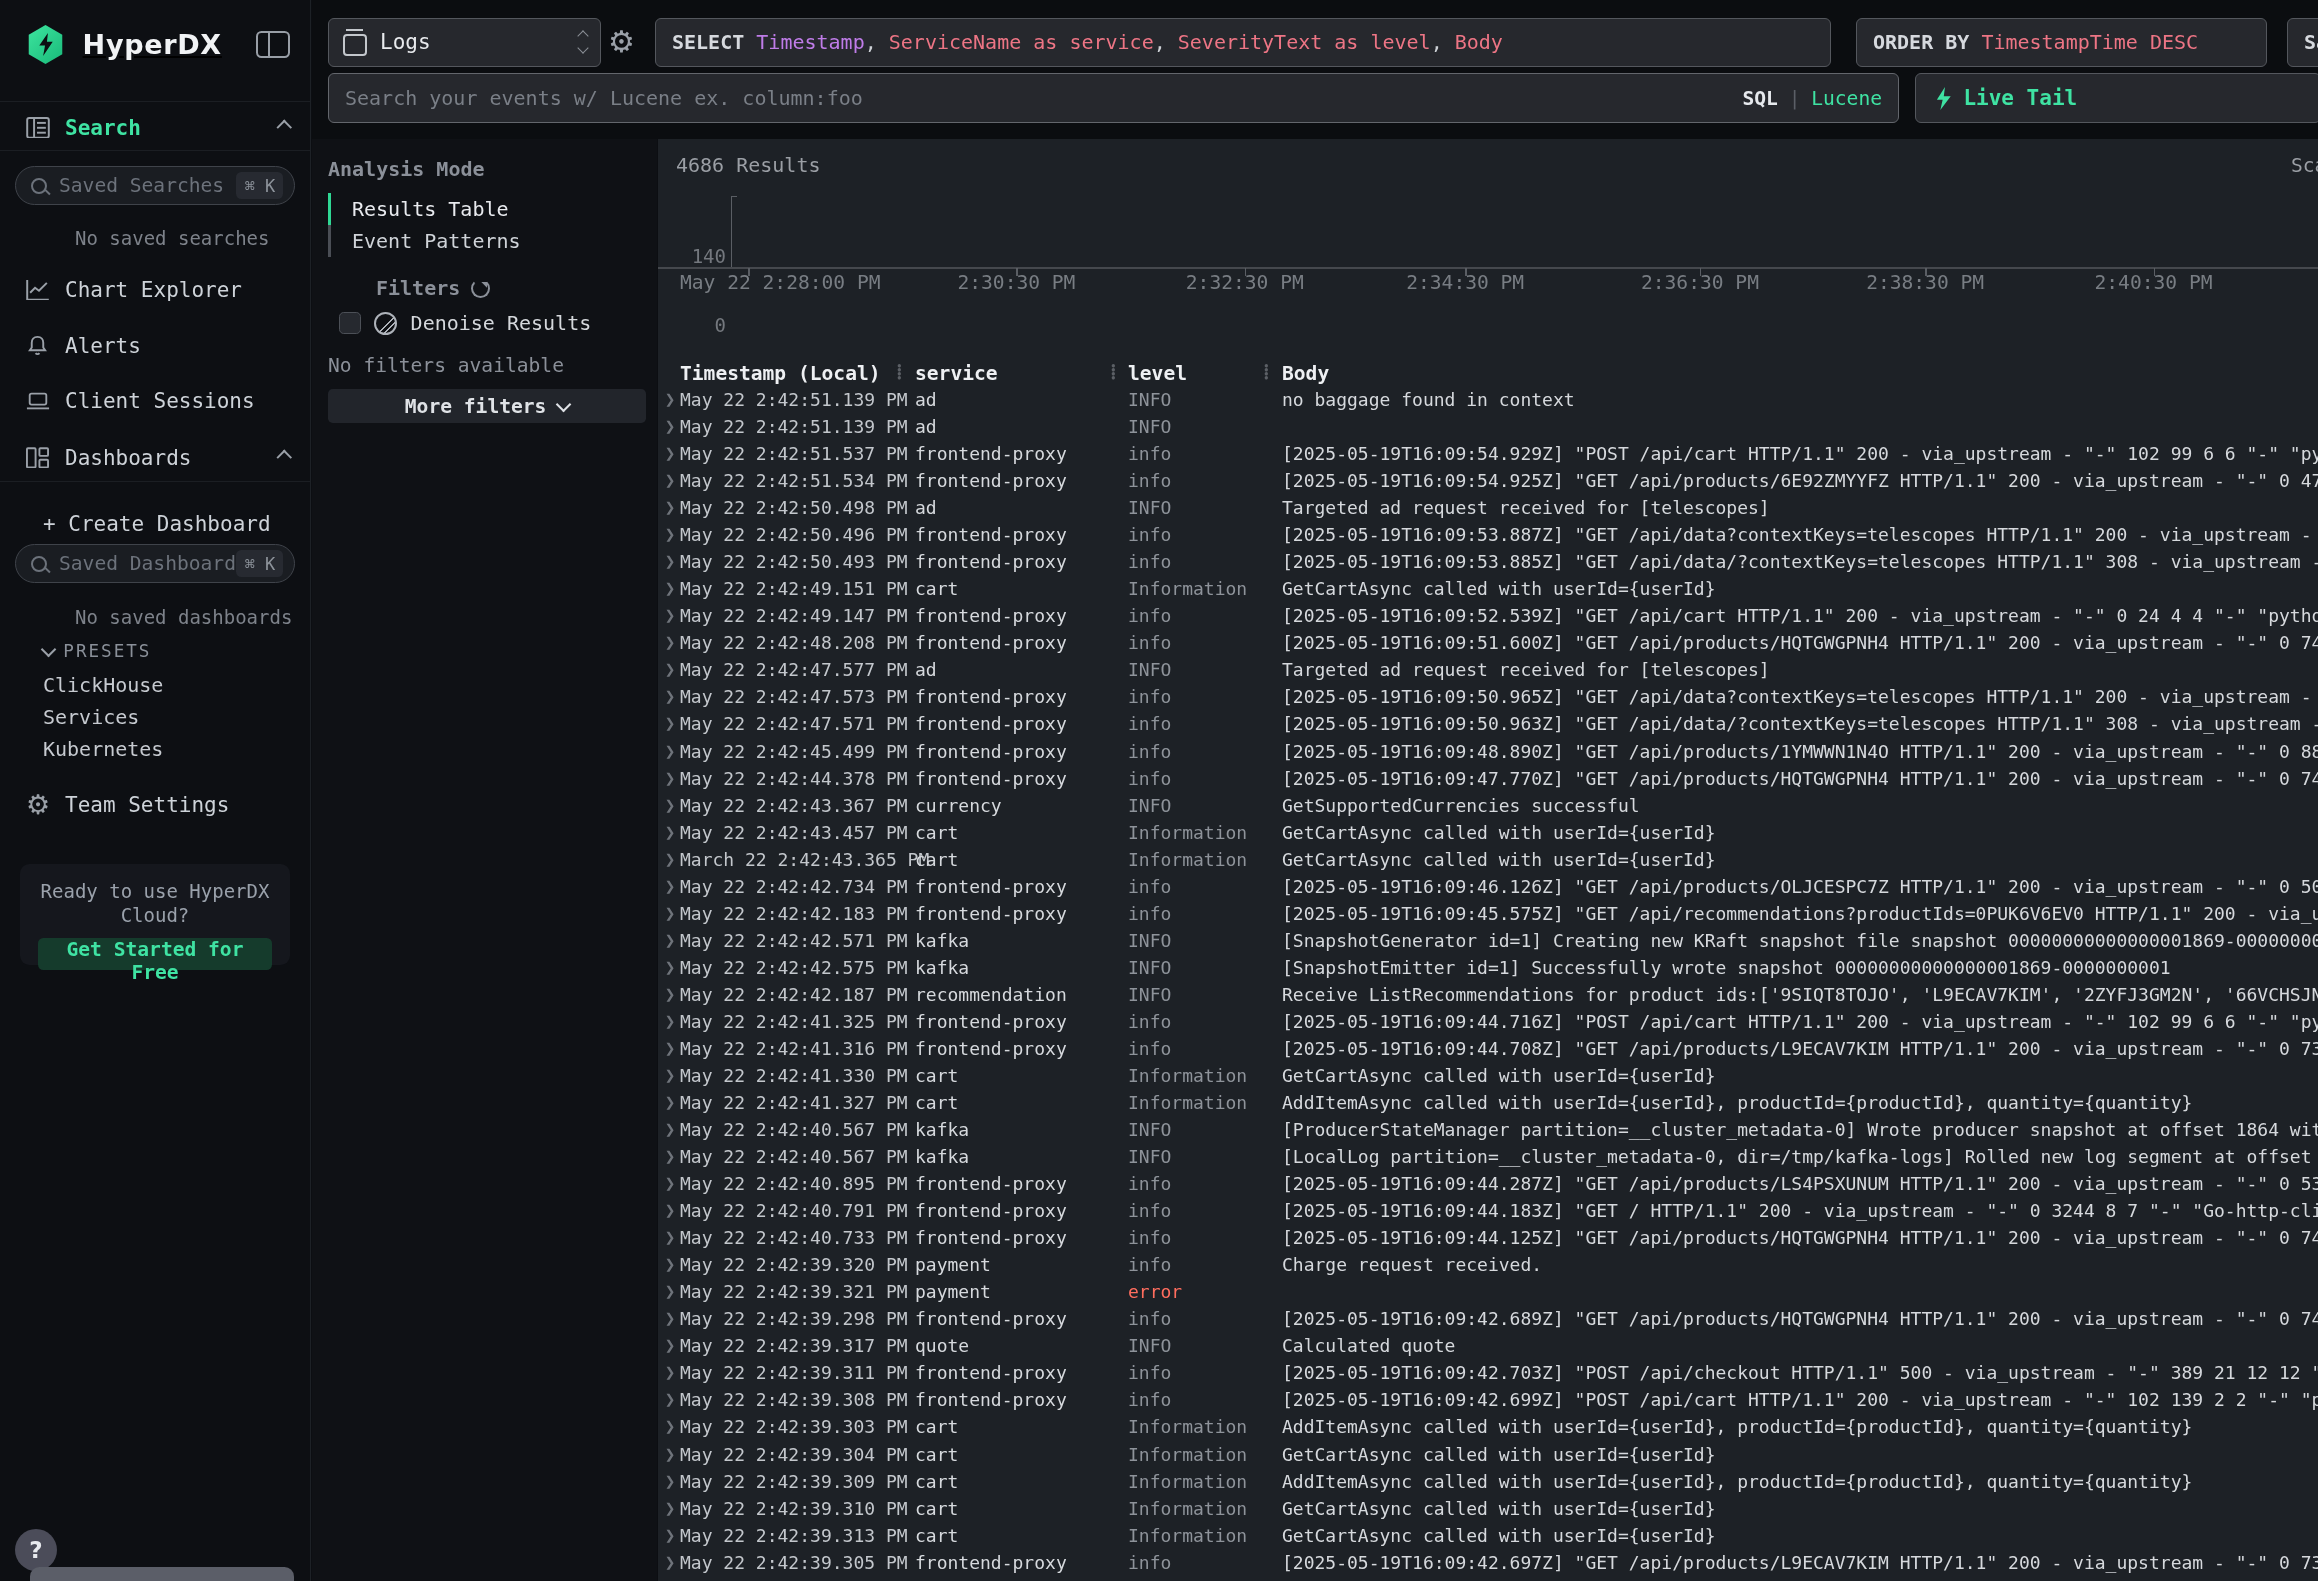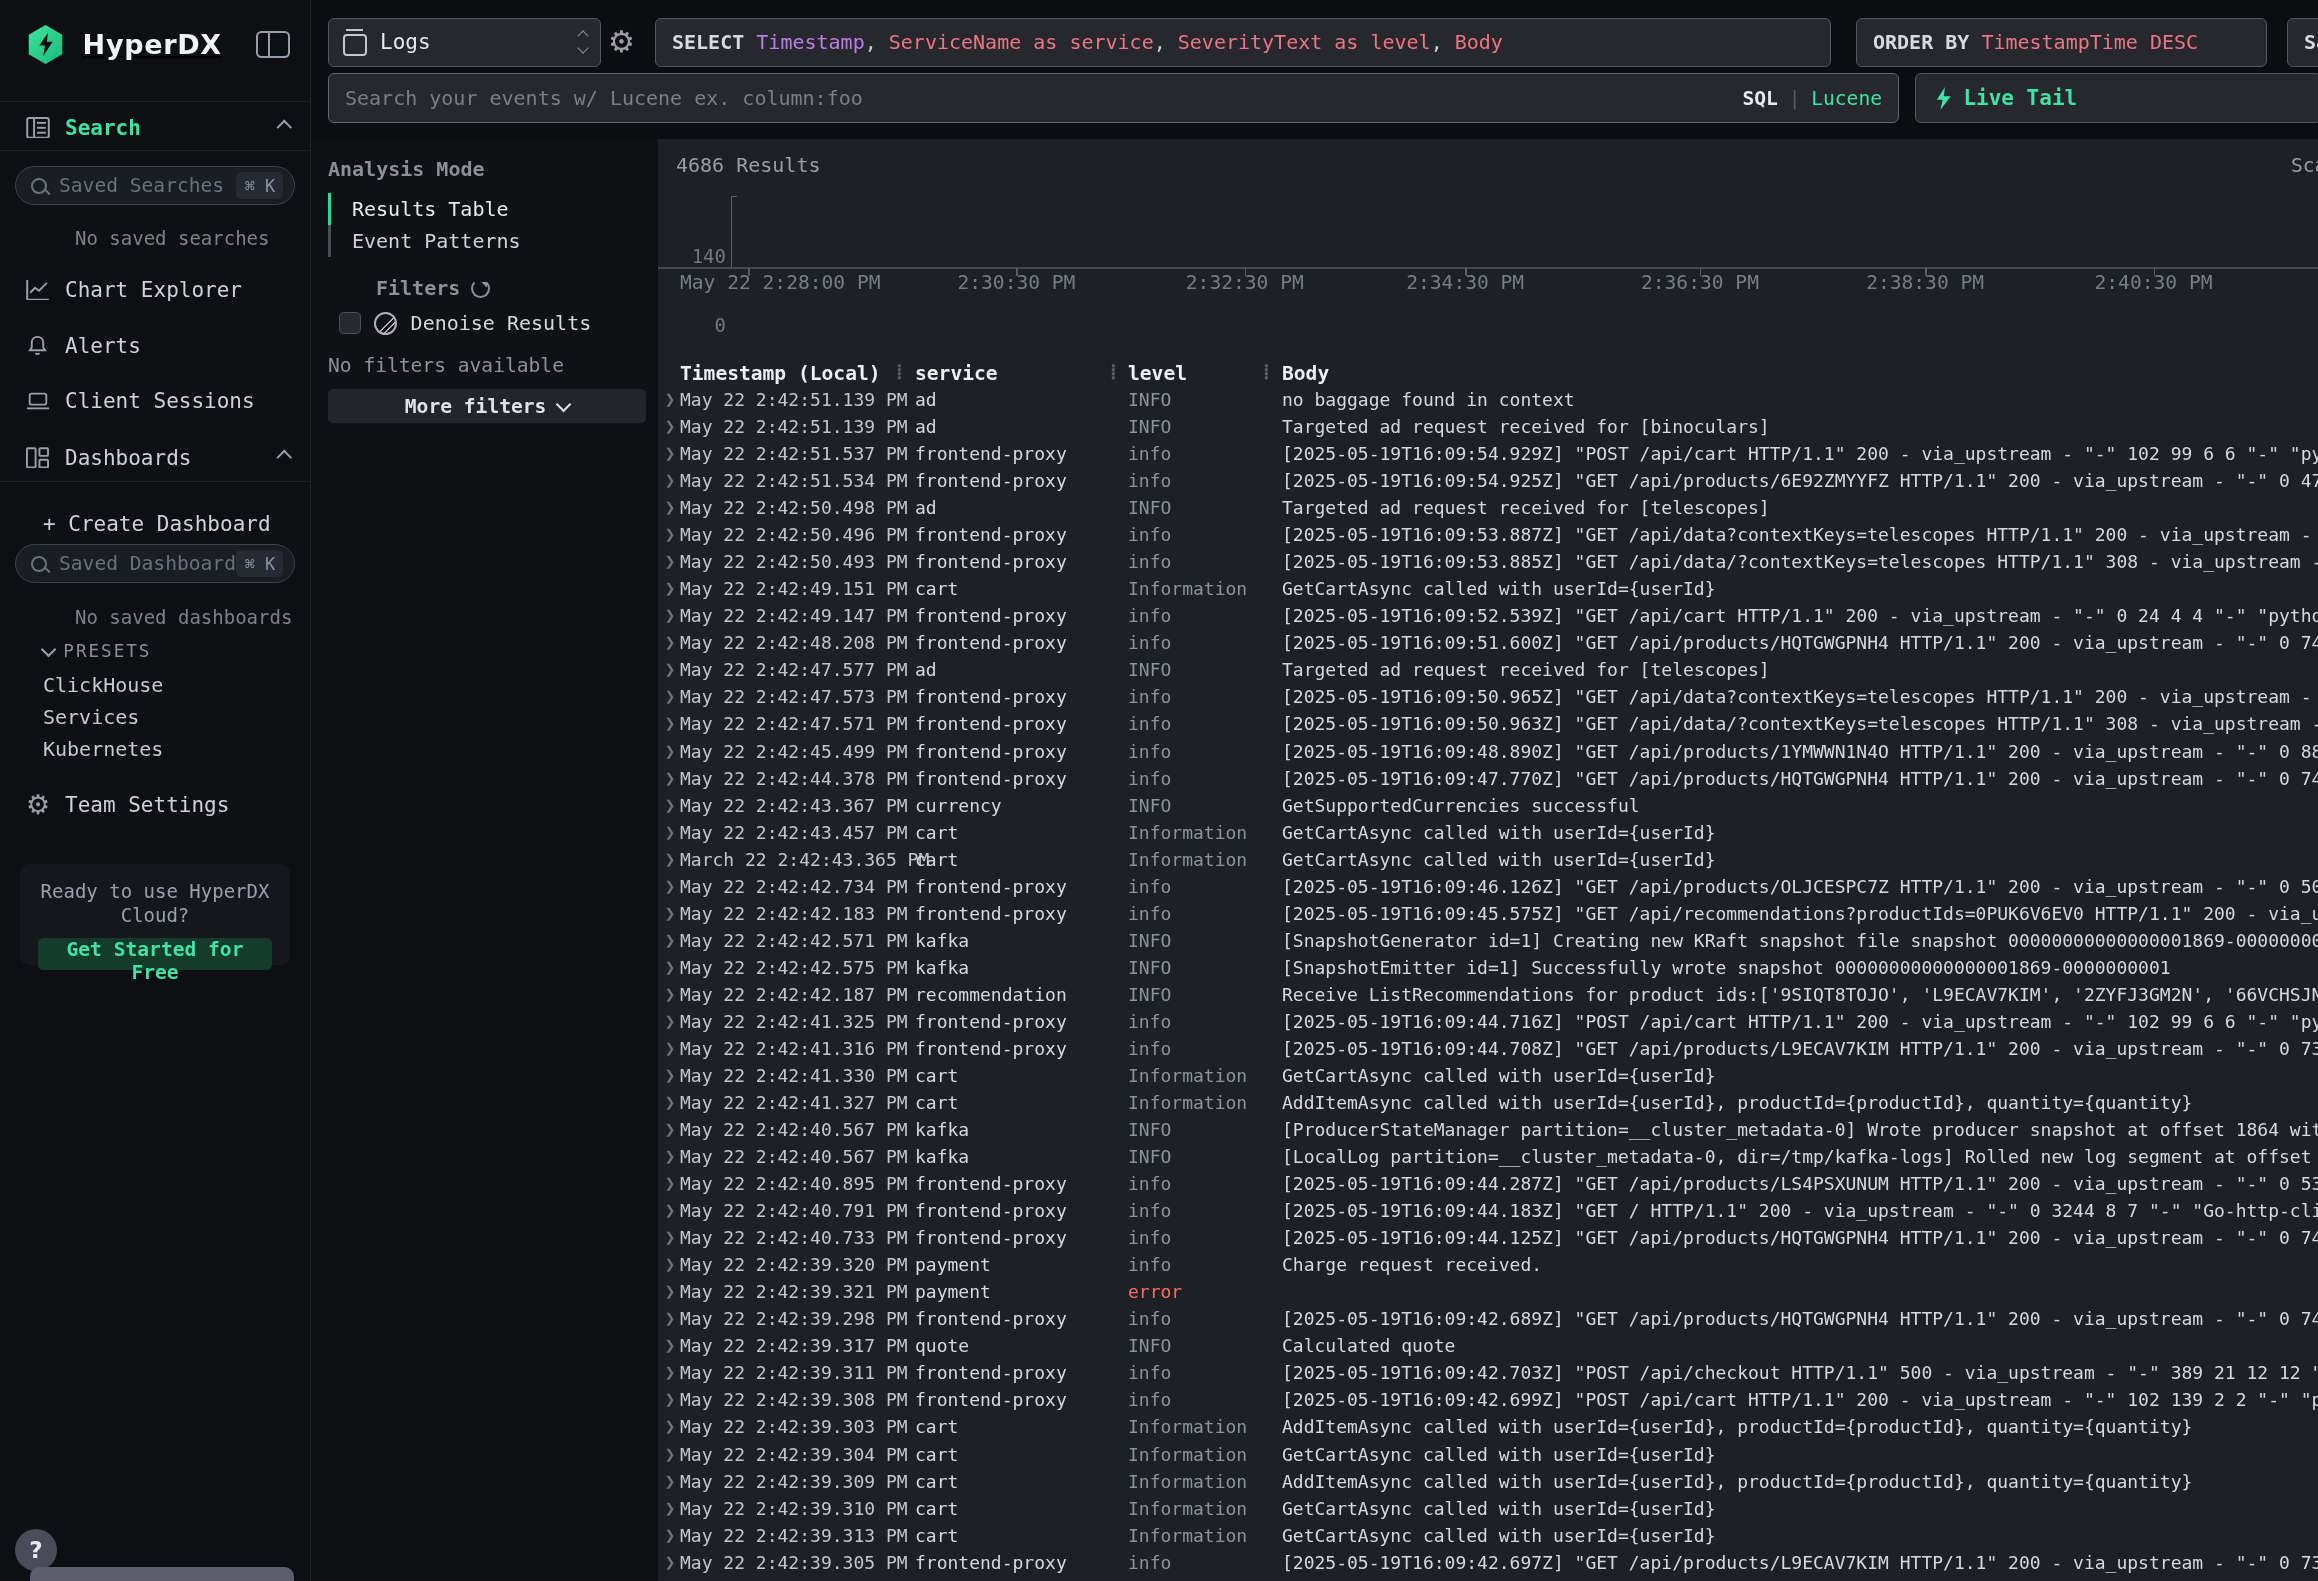--- a/index.html
+++ b/index.html
@@ -608,21 +608,20 @@
         <span class="c-ts">May 22 2:42:51.139 PM</span>
         <span class="c-svc">ad</span>
         <span class="c-lvl">INFO</span>
         <span class="c-body">no baggage found in context</span>
       </div>
       <div class="trow" style="top: 27px;">
         <span class="c-chev">❯</span>
         <span class="c-ts">May 22 2:42:51.139 PM</span>
         <span class="c-svc">ad</span>
         <span class="c-lvl">INFO</span>
-        <span class="c-body">Targeted ad request received for [binoculars]</span>
       </div>
       <div class="trow" style="top: 54px;">
         <span class="c-chev">❯</span>
         <span class="c-ts">May 22 2:42:51.537 PM</span>
         <span class="c-svc">frontend-proxy</span>
         <span class="c-lvl">info</span>
         <span class="c-body">[2025-05-19T16:09:54.929Z] "POST /api/cart HTTP/1.1" 200 - via_upstream - "-" 102 99 6 6 "-" "python-reque</span>
       </div>
       <div class="trow" style="top: 81px;">
         <span class="c-chev">❯</span>

